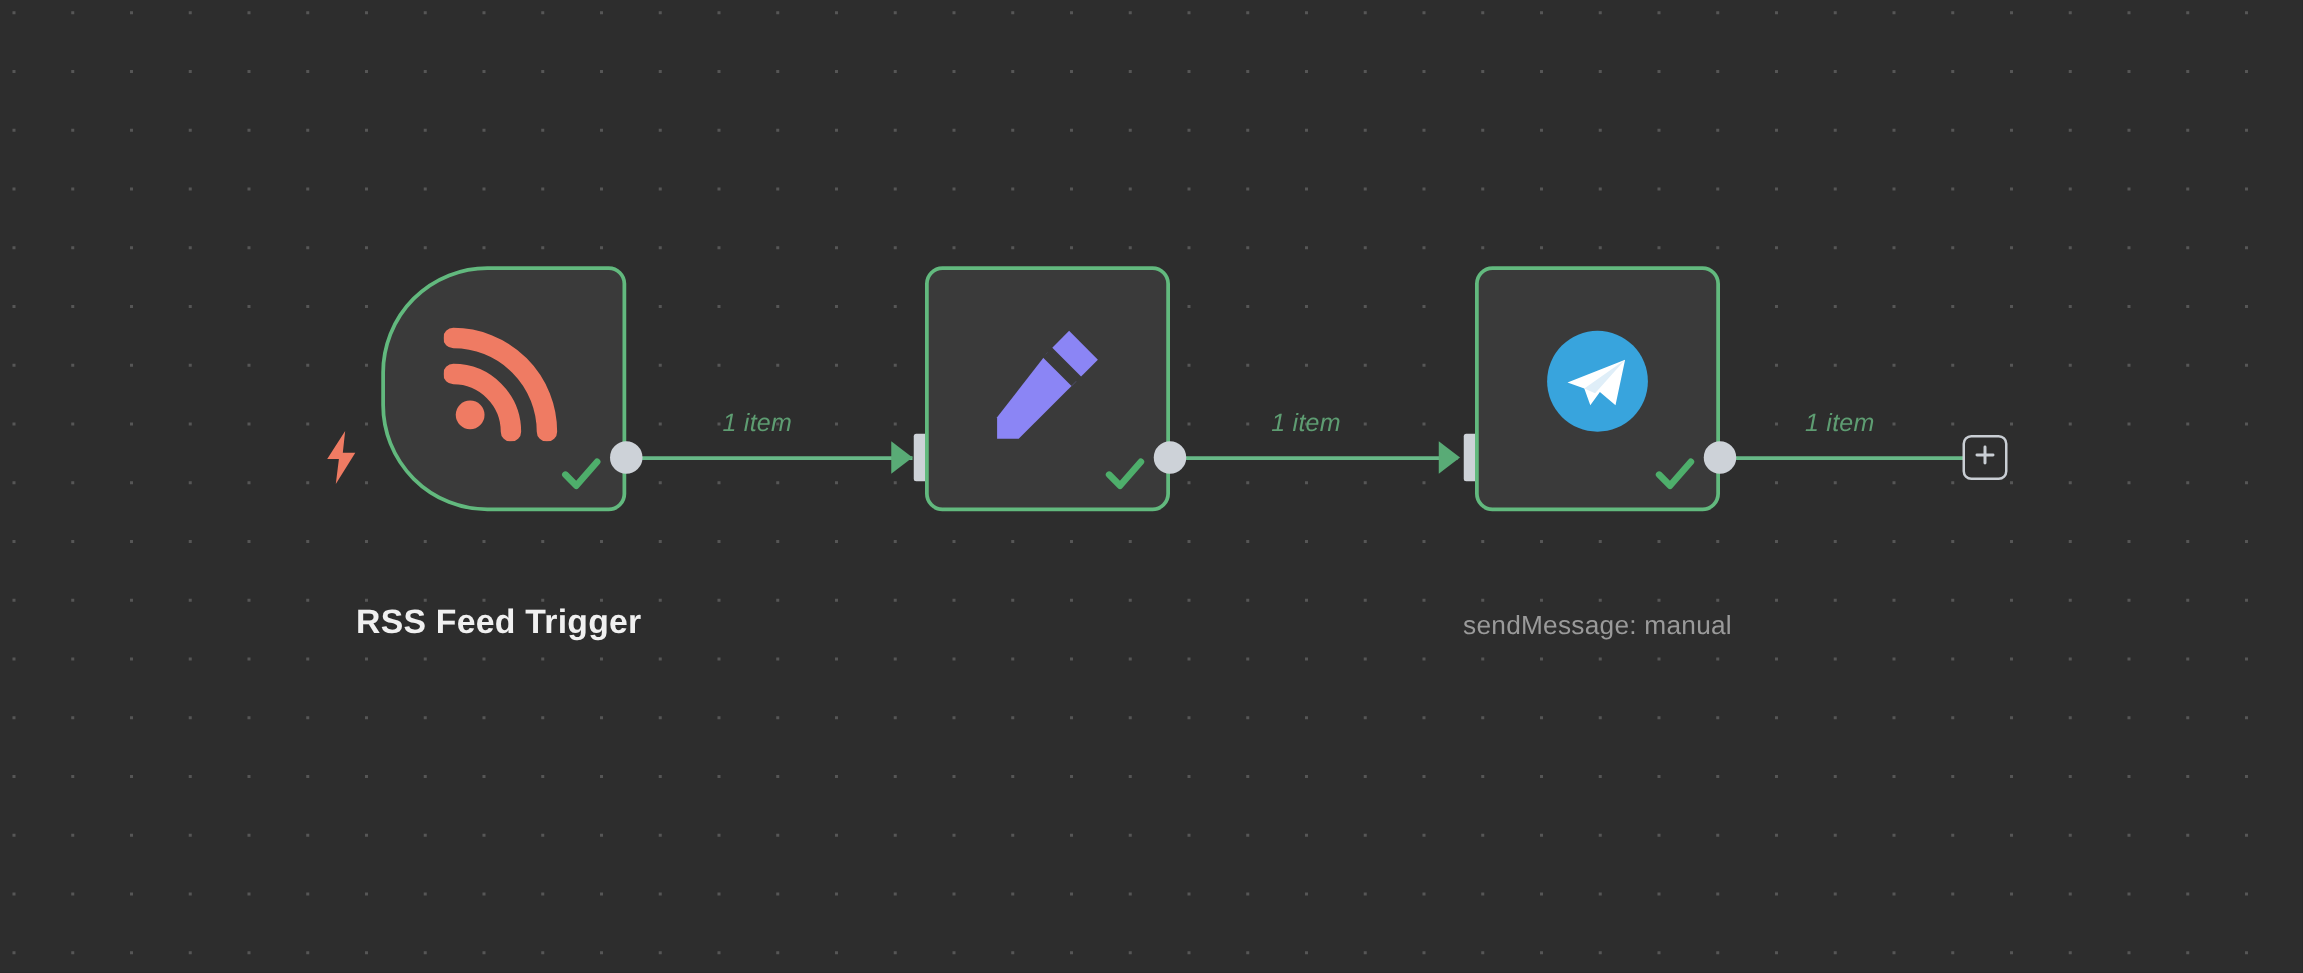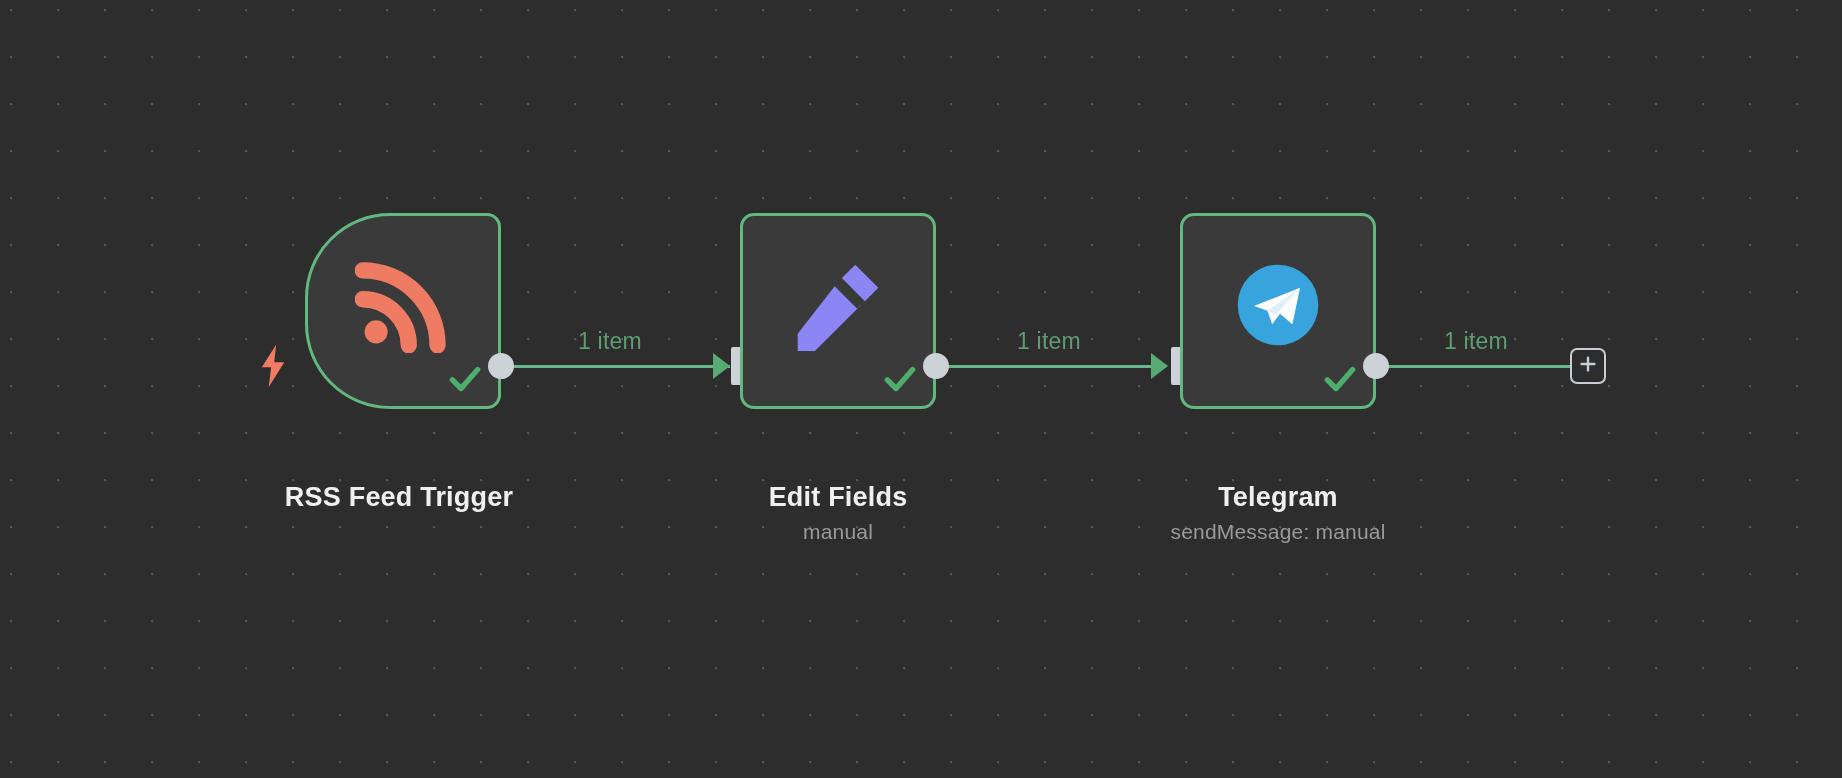--- a/index.html
+++ b/index.html
@@ -95,29 +95,30 @@
     position: absolute;
     width: 0;
     height: 0;
     border-top: 13px solid transparent;
     border-bottom: 13px solid transparent;
     border-left: 17px solid #59ab76;
   }
   .conn-label {
     position: absolute;
     color: #5e9d72;
-    font-size: 23px;
+    font-size: 20px;
     letter-spacing: .2px;
     white-space: nowrap;
+    font-style: italic;
   }
 
   
   .node-caption {
     position: absolute;
-    text-align: center;
+    text-align: left;
     white-space: nowrap;
     transform: translateX(-50%);
   }
   .node-title {
     color: #f0f0f0;
     font-size: 27px;
     font-weight: bold;
     letter-spacing: .2px;
   }
   .node-subtitle {
@@ -191,43 +192,38 @@
         <path d="M52 24 L76 48 L70 54 L46 30 Z" fill="#3a3a3a"></path>
       </svg>
     </span>
     <span class="status-check">
       <svg viewBox="0 0 24 24" width="38" height="38" aria-hidden="true">
         <path d="M4 12.5 L9.5 18 L20 6" stroke="#4eae6b" stroke-width="3.4" fill="none" stroke-linecap="round" stroke-linejoin="round"></path>
       </svg>
     </span>
   </div>
   <div class="port-out" style="left:923px; top:353px;"></div>
-  <div class="node-caption" style="left:838px; top:482px;">
-    <div class="node-title">Edit Fields</div>
-    <div class="node-subtitle">manual</div>
-  </div>
 
   <div class="port-in" style="left:1171px; top:347px;"></div>
   <div class="node" style="left:1180px; top:213px;">
     <span class="node-icon">
       <svg viewBox="0 0 100 100" width="96" height="96" aria-hidden="true">
         <circle cx="50" cy="50" r="42" fill="#38a4dd"></circle>
         <path d="M73 32 L25 51 L39 56 L44 70 L52 59 L65 70 Z" fill="#ffffff"></path>
         <path d="M39 56 L73 32 L48 60 Z" fill="#dfeef8"></path>
       </svg>
     </span>
     <span class="status-check">
       <svg viewBox="0 0 24 24" width="38" height="38" aria-hidden="true">
         <path d="M4 12.5 L9.5 18 L20 6" stroke="#4eae6b" stroke-width="3.4" fill="none" stroke-linecap="round" stroke-linejoin="round"></path>
       </svg>
     </span>
   </div>
   <div class="port-out" style="left:1363px; top:353px;"></div>
   <div class="node-caption" style="left:1278px; top:482px;">
-    <div class="node-title">Telegram</div>
     <div class="node-subtitle">sendMessage: manual</div>
   </div>
 
   <div class="add-button" style="left:1570px; top:348px;">
     <span>
       <svg viewBox="0 0 24 24" width="22" height="22" aria-hidden="true">
         <path d="M12 5 V19 M5 12 H19" stroke="#c9ced4" stroke-width="2.6" stroke-linecap="round"></path>
       </svg>
     </span>
   </div>

